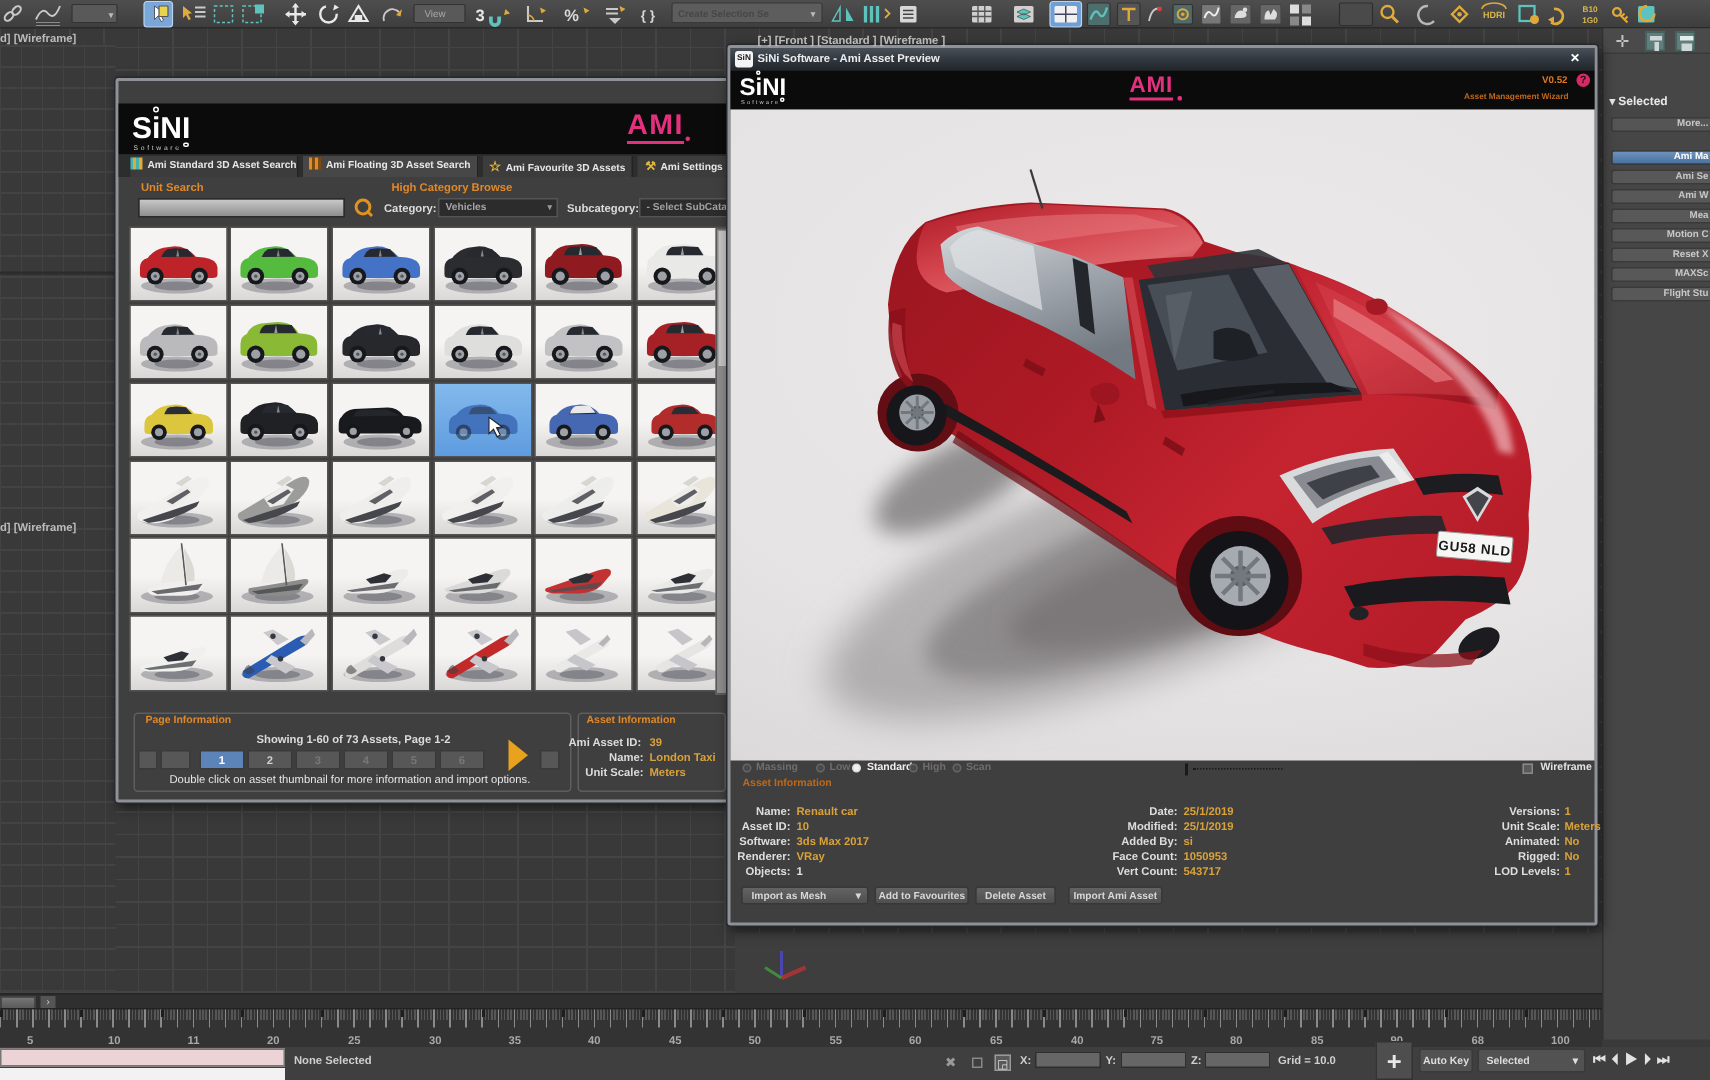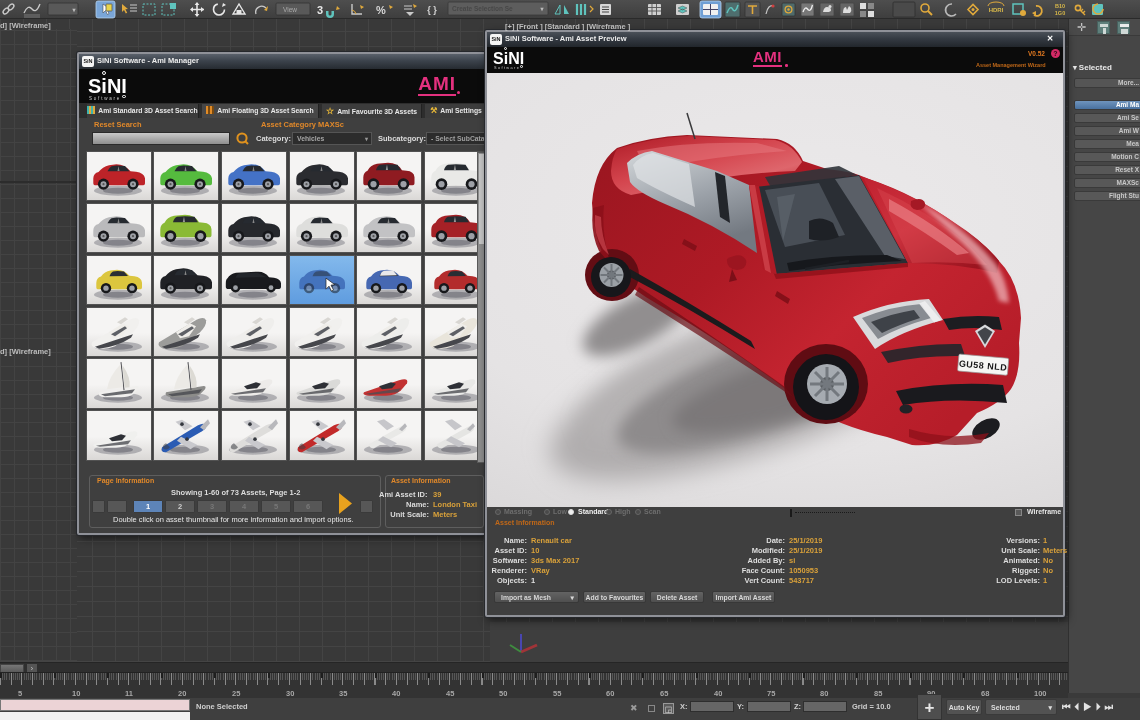--- a/index.html
+++ b/index.html
@@ -320,35 +320,34 @@
           <path d="M12 33 L42 16 Q47 13.5 49 16 Q50 18.5 45 21.5 L17 37 Q12.5 37.5 12 33 Z"></path>
         </g>
 <g id="planeS-top">
           <path d="M26 25 L40 32 L34 36 L21 29 Z" fill="#c6c6ca"></path>
           <path d="M30 19 L20 10 L27 8 L37 15 Z" fill="#c6c6ca"></path>
           <path d="M42 18 L48 12 L50 15 L45 20 Z" fill="#b6b6ba"></path>
         </g>
 </defs>
 </svg>
   <div id="w1" class="win" style="left:77px;top:52px;width:413px;height:483px">
-    <div class="tbar"><span class="tico">SiN</span><span style="margin-left:18px">SiNi Software - Ami Manager</span></div>
     <div class="blackhdr" style="left:0;top:15px;width:409px;height:34px">
       <div style="position:absolute;left:9px;top:6px;color:#fff;font-weight:bold;font-size:20px;letter-spacing:0px;font-family:'Liberation Sans'">S<span style="position:relative">i<span style="position:absolute;left:0.5px;top:-4.5px;width:4px;height:4px;border:1.3px solid #fff;border-radius:50%;background:#0c0c0c"></span></span>N<span style="position:relative">I<span style="position:absolute;left:1px;bottom:-1px;width:3.5px;height:3.5px;border:1.2px solid #fff;border-radius:50%;background:#0c0c0c"></span></span></div>
       <div style="position:absolute;left:10px;top:27px;color:#cfcfcf;font-size:4.5px;letter-spacing:1.8px">Software</div>
       <div style="position:absolute;right:32px;top:5px;color:#e4317f;font-weight:bold;font-size:19px;letter-spacing:1px;border-bottom:2.5px solid #e4317f;padding-bottom:0px;line-height:20px">AMI</div>
       <div style="position:absolute;right:28px;top:22px;width:3px;height:3px;background:#e4317f;border-radius:50%"></div>
     </div>
     <div style="position:absolute;left:0;top:49px;width:409px;height:15px;background:#2d2d2d">
       <div class="tab" style="left:8px;width:112px;background:#3c3c3c"><span class="tabico" style="background:linear-gradient(90deg,#3fb5af 0 2px,#e0a93c 2px 4px,#3fb5af 4px 6px,#e0a93c 6px 8px)"></span>Ami Standard 3D Asset Search</div>
       <div class="tab" style="left:123px;width:117px;background:#474747"><span class="tabico" style="background:repeating-linear-gradient(90deg,#e08b28 0 2px,#7a4a10 2px 4px)"></span>Ami Floating 3D Asset Search</div>
       <div class="tab" style="left:243px;width:100px;background:#3c3c3c"><span class="tabstar">☆</span>Ami Favourite 3D Assets</div>
       <div class="tab" style="left:346px;width:63px;background:#3c3c3c"><span class="tabwrench">⚒</span>Ami Settings</div>
     </div>
-    <div class="orange" style="position:absolute;left:15px;top:66px;font-size:7.5px">Reset Search</div>
-    <div class="orange" style="position:absolute;left:182px;top:66px;font-size:7.5px">Asset Category MAXSc</div>
+    <div class="orange" style="position:absolute;left:15px;top:66px;font-size:7.5px">Unit Search</div>
+    <div class="orange" style="position:absolute;left:182px;top:66px;font-size:7.5px">High Category Browse</div>
     <div style="position:absolute;left:13px;top:78px;width:138px;height:13px;background:linear-gradient(#c9c9c9,#8e8e8e);border:1px solid #2a2a2a"></div>
     <svg style="position:absolute;left:156px;top:77px" width="15" height="15">
         <circle cx="7" cy="7" r="4.6" fill="none" stroke="#e0921e" stroke-width="2"></circle>
         <path d="M10 10 l3 3" stroke="#e0921e" stroke-width="2"></path>
       </svg>
     <div class="wlab" style="position:absolute;left:177px;top:80px;font-size:7.5px">Category:</div>
     <div class="drop" style="left:213px;top:78px;width:80px"><span style="color:#a6a6a6">Vehicles</span><span class="dar">▾</span></div>
     <div class="wlab" style="position:absolute;left:299px;top:80px;font-size:7.5px">Subcategory:</div>
     <div class="drop" style="left:347px;top:78px;width:60px"><span style="color:#a0a0a0">- Select SubCatag</span></div>
     <div id="grid">

